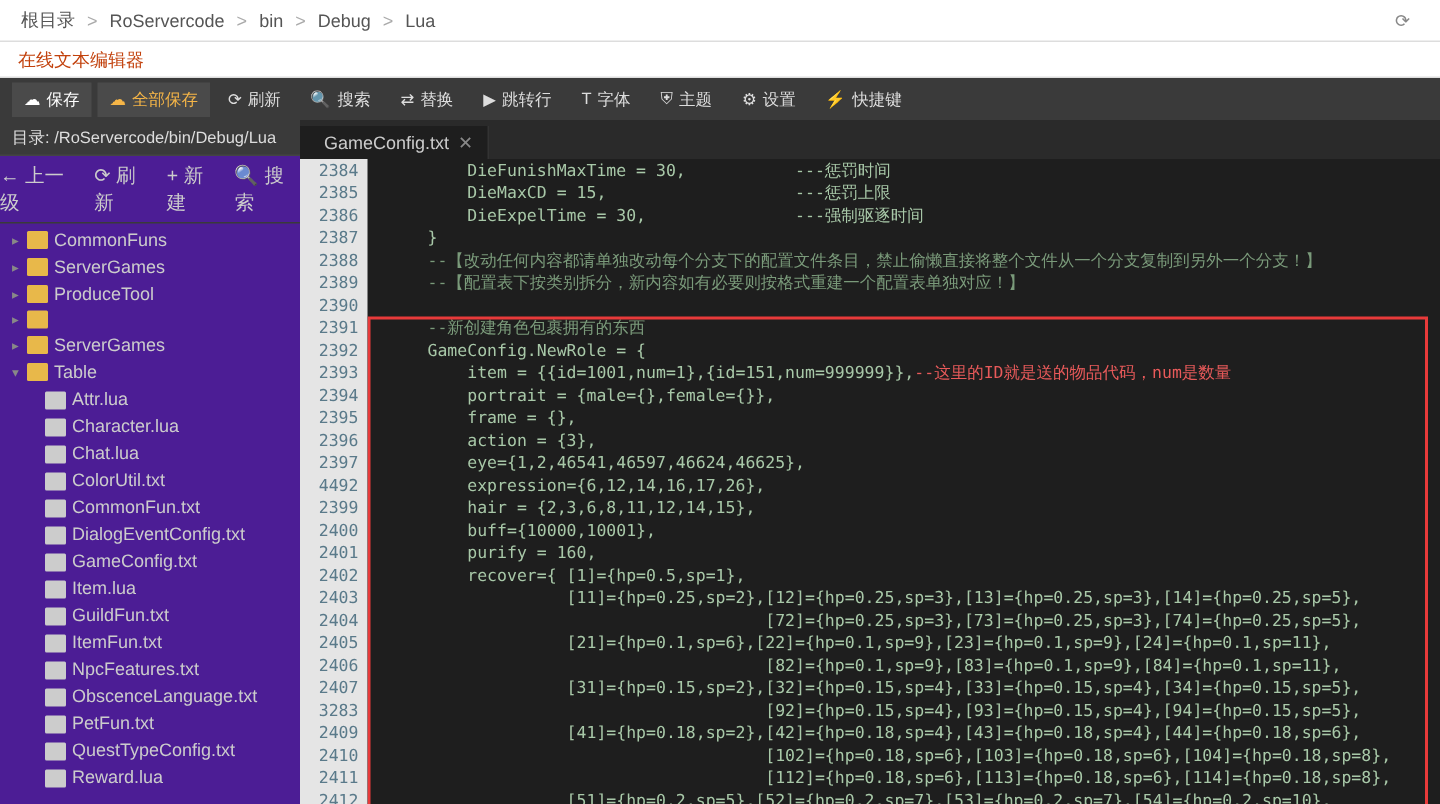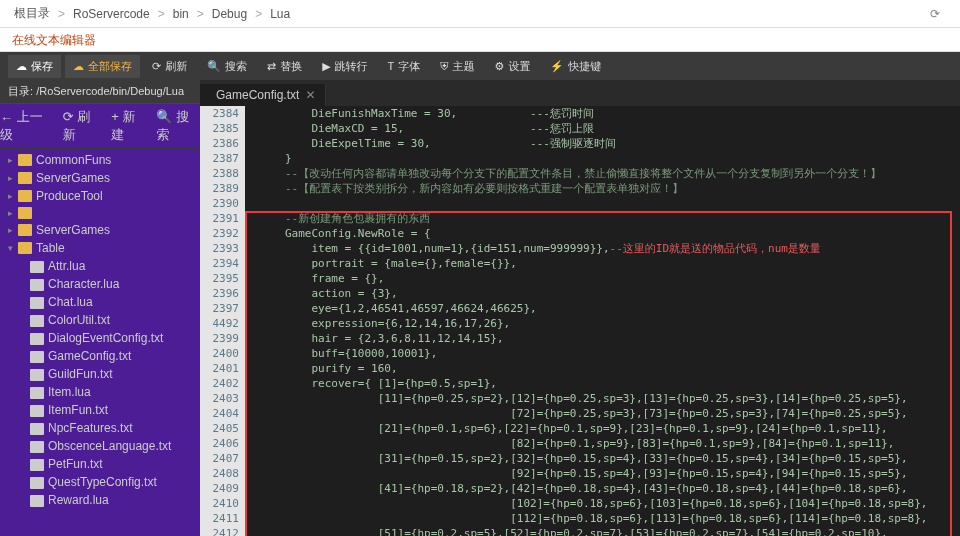--- a/index.html
+++ b/index.html
@@ -120,36 +120,41 @@
           <span>Chat.lua</span>
         </div>
         <div class="tree-item depth1">
           <span class="arrow"></span>
           <span class="icon file-icon"></span>
           <span>ColorUtil.txt</span>
         </div>
         <div class="tree-item depth1">
           <span class="arrow"></span>
           <span class="icon file-icon"></span>
+          <span>CommonFun.txt</span>
+        </div>
+        <div class="tree-item depth1">
+          <span class="arrow"></span>
+          <span class="icon file-icon"></span>
           <span>DialogEventConfig.txt</span>
         </div>
         <div class="tree-item depth1">
           <span class="arrow"></span>
           <span class="icon file-icon"></span>
           <span>GameConfig.txt</span>
         </div>
         <div class="tree-item depth1">
           <span class="arrow"></span>
           <span class="icon file-icon"></span>
+          <span>Item.lua</span>
+        </div>
+        <div class="tree-item depth1">
+          <span class="arrow"></span>
+          <span class="icon file-icon"></span>
           <span>GuildFun.txt</span>
-        </div>
-        <div class="tree-item depth1">
-          <span class="arrow"></span>
-          <span class="icon file-icon"></span>
-          <span>Item.lua</span>
         </div>
         <div class="tree-item depth1">
           <span class="arrow"></span>
           <span class="icon file-icon"></span>
           <span>ItemFun.txt</span>
         </div>
         <div class="tree-item depth1">
           <span class="arrow"></span>
           <span class="icon file-icon"></span>
           <span>NpcFeatures.txt</span>
@@ -203,21 +208,21 @@
           <div>4492</div>
           <div>2399</div>
           <div>2400</div>
           <div>2401</div>
           <div>2402</div>
           <div>2403</div>
           <div>2404</div>
           <div>2405</div>
           <div>2406</div>
           <div>2407</div>
-          <div>2408</div>
+          <div>3283</div>
           <div>2409</div>
           <div>2410</div>
           <div>2411</div>
           <div>2412</div>
         </div>
       <div class="code" id="code"><div class="line">    DieFunishMaxTime = 30,           ---惩罚时间</div><div class="line">    DieMaxCD = 15,                   ---惩罚上限</div><div class="line">    DieExpelTime = 30,               ---强制驱逐时间</div><div class="line">}</div><div class="line"><span class="cmt">--【改动任何内容都请单独改动每个分支下的配置文件条目，禁止偷懒直接将整个文件从一个分支复制到另外一个分支！】</span></div><div class="line"><span class="cmt">--【配置表下按类别拆分，新内容如有必要则按格式重建一个配置表单独对应！】</span></div><div class="line"></div><div class="line"><span class="cmt">--新创建角色包裹拥有的东西</span></div><div class="line">GameConfig.NewRole = {</div><div class="line">    item = {{id=1001,num=1},{id=151,num=999999}},<span class="red-cmt">--这里的ID就是送的物品代码，num是数量</span></div><div class="line">    portrait = {male={},female={}},</div><div class="line">    frame = {},</div><div class="line">    action = {3},</div><div class="line">    eye={1,2,46541,46597,46624,46625},</div><div class="line">    expression={6,12,14,16,17,26},</div><div class="line">    hair = {2,3,6,8,11,12,14,15},</div><div class="line">    buff={10000,10001},</div><div class="line">    purify = 160,</div><div class="line">    recover={ [1]={hp=0.5,sp=1},</div><div class="line">              [11]={hp=0.25,sp=2},[12]={hp=0.25,sp=3},[13]={hp=0.25,sp=3},[14]={hp=0.25,sp=5},</div><div class="line">                                  [72]={hp=0.25,sp=3},[73]={hp=0.25,sp=3},[74]={hp=0.25,sp=5},</div><div class="line">              [21]={hp=0.1,sp=6},[22]={hp=0.1,sp=9},[23]={hp=0.1,sp=9},[24]={hp=0.1,sp=11},</div><div class="line">                                  [82]={hp=0.1,sp=9},[83]={hp=0.1,sp=9},[84]={hp=0.1,sp=11},</div><div class="line">              [31]={hp=0.15,sp=2},[32]={hp=0.15,sp=4},[33]={hp=0.15,sp=4},[34]={hp=0.15,sp=5},</div><div class="line">                                  [92]={hp=0.15,sp=4},[93]={hp=0.15,sp=4},[94]={hp=0.15,sp=5},</div><div class="line">              [41]={hp=0.18,sp=2},[42]={hp=0.18,sp=4},[43]={hp=0.18,sp=4},[44]={hp=0.18,sp=6},</div><div class="line">                                  [102]={hp=0.18,sp=6},[103]={hp=0.18,sp=6},[104]={hp=0.18,sp=8},</div><div class="line">                                  [112]={hp=0.18,sp=6},[113]={hp=0.18,sp=6},[114]={hp=0.18,sp=8},</div><div class="line">              [51]={hp=0.2,sp=5},[52]={hp=0.2,sp=7},[53]={hp=0.2,sp=7},[54]={hp=0.2,sp=10},</div><div class="red-box" style="top: 105px; height: 390px;"></div></div>
     </div>
   </div>
 </div>
 

